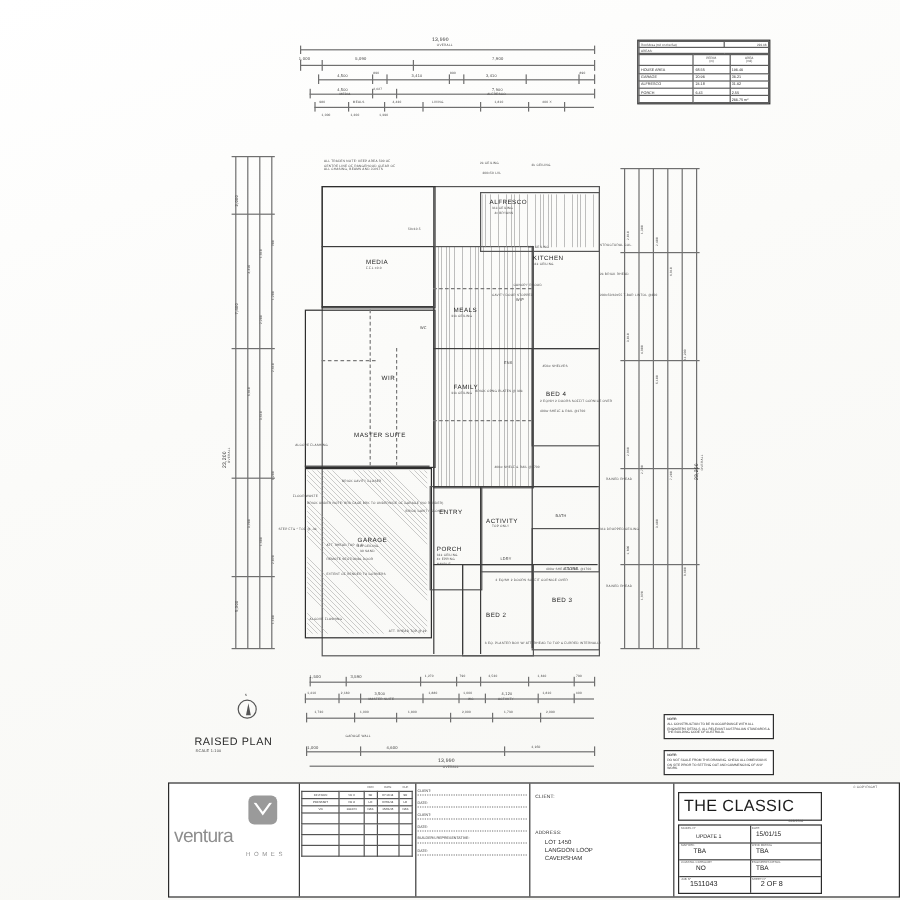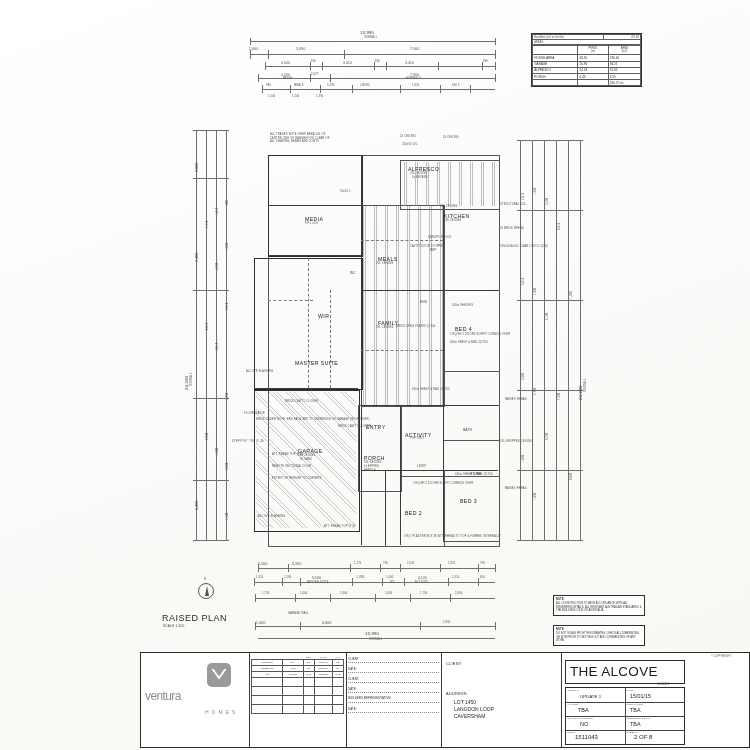--- a/index.html
+++ b/index.html
@@ -42,21 +42,21 @@
          padding:1.5px 2px;font-size:2.7px;line-height:1.35;color:#333;}
   .noteb .nt{font-size:2.7px;font-weight:bold;display:block;margin-bottom:1px;}
   
   #titleblock{position:absolute;left:140px;top:652px;width:608px;height:94px;
               border:1px solid #2b2b2b;background:rgba(255,255,255,.95);}
   .tbcell{position:absolute;border-right:0.7px solid #3a3a3a;height:100%;}
   .fld{position:absolute;font-size:2.5px;color:#5a5a5a;}
   .val{position:absolute;font-size:5.4px;color:#1f1f1f;}
   .val2{position:absolute;font-size:6px;color:#1f1f1f;}
   
-  .logoword{position:absolute;font-size:12px;color:#8e8e8e;letter-spacing:-0.6px;}
+  .logoword{position:absolute;font-size:16px;color:#8e8e8e;letter-spacing:-0.6px;}
   .logosub{position:absolute;font-size:5px;color:#8e8e8e;letter-spacing:3px;}
   .logomark{position:absolute;width:24px;height:24px;border-radius:5px;background:#9a9a9a;}
   .logomark:after{content:"";position:absolute;left:4px;top:5.5px;width:16px;height:11px;
     background:#fff;clip-path:polygon(0 0,14% 0,50% 72%,86% 0,100% 0,50% 100%);}
   .north{position:absolute;width:14px;height:14px;border:0.7px solid #555;border-radius:50%;}
 </style>
 </head>
 <body>
 
 <div id="paper"></div>
@@ -544,21 +544,21 @@
     <div class="md" style="line-height:1.35">LOT 1450</div>
     <div class="md" style="line-height:1.35">LANGDON LOOP</div>
     <div class="md" style="line-height:1.35">CAVERSHAM</div>
   </div>
 
   <div style="position:absolute;left:420px;top:0;width:188px;height:100%;"></div>
   <div class="lbl tiny" style="position:absolute;left:570px;top:2px;">
     <span>© COPYRIGHT</span>
   </div>
   <div style="position:absolute;left:424px;top:7px;width:118px;height:22px;border:0.8px solid #2b2b2b;"></div>
-  <div style="position:absolute;left:429px;top:11px;font-size:13.5px;color:#1b1b1b;letter-spacing:.3px;">THE ALCOVE</div>
+  <div style="position:absolute;left:429px;top:11px;font-size:13.5px;color:#1b1b1b;letter-spacing:.3px;">THE CLASSIC</div>
   <div class="lbl tiny" style="position:absolute;left:516px;top:30px;">
     <span>CLASSIC</span>
   </div>
 
   <div style="position:absolute;left:424px;top:34px;width:118px;height:56px;border:0.8px solid #2b2b2b;">
     <div style="position:absolute;left:0;top:0;width:59px;height:14px;border-right:0.6px solid #444;border-bottom:0.6px solid #444;">
       <span class="fld" style="left:1.5px;top:1px">MODEL N°</span>
       <span class="val" style="left:14px;top:5.5px;font-size:4.4px">UPDATE 1</span>
     </div>
     <div style="position:absolute;left:59px;top:0;width:59px;height:14px;border-bottom:0.6px solid #444;">

